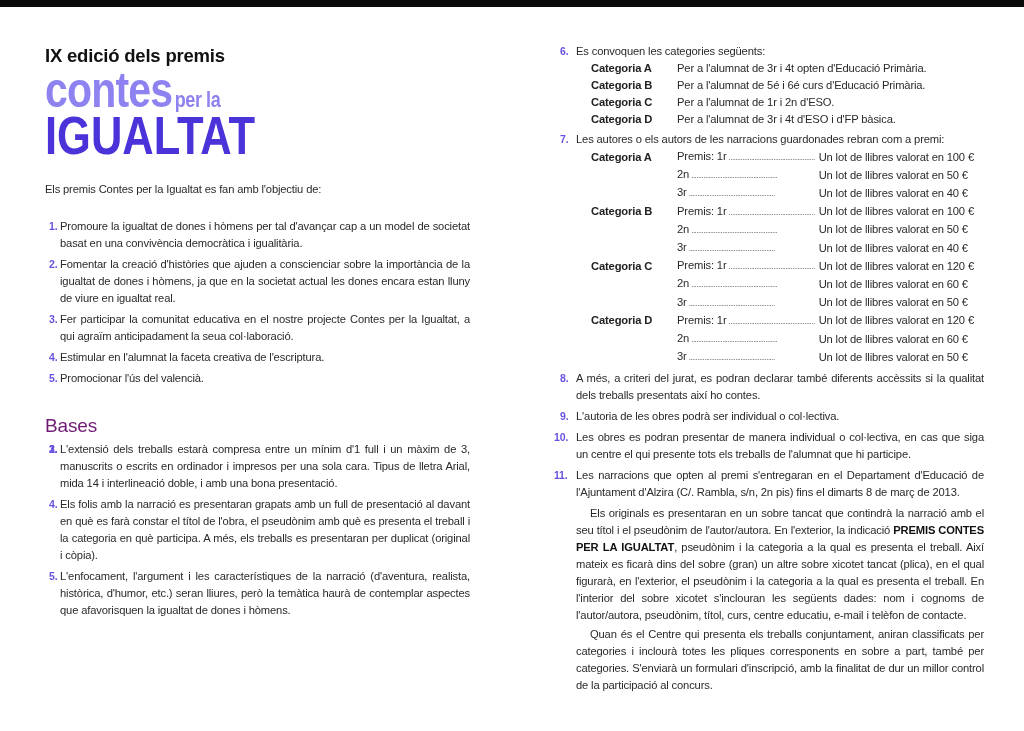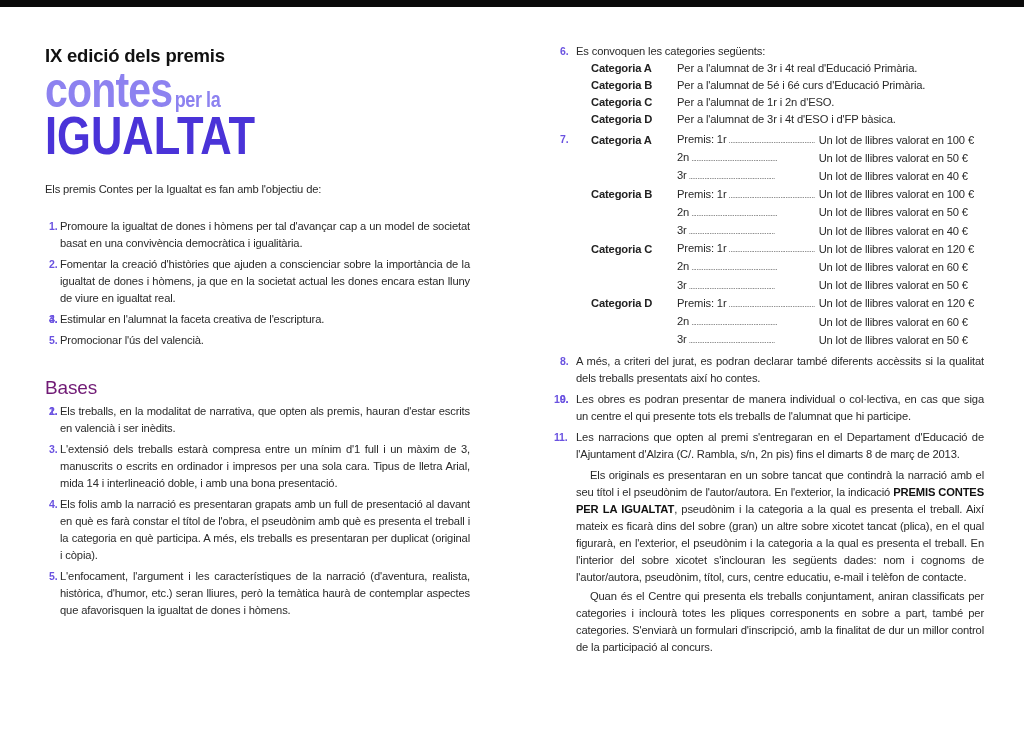--- a/index.html
+++ b/index.html
@@ -53,65 +53,65 @@
   <div class="logo">
     <span class="contes">contes</span>
     <span class="perla">per la</span>
     <span class="igualtat">IGUALTAT</span>
   </div>
 
   <div class="intro">Els premis Contes per la Igualtat es fan amb l'objectiu de:</div>
   <ol class="items">
     <li><span class="num">1.</span><span>Promoure la igualtat de dones i hòmens per tal d'avançar cap a un model de societat basat en una convivència democràtica i igualitària.</span></li>
     <li><span class="num">2.</span><span>Fomentar la creació d'històries que ajuden a conscienciar sobre la importància de la igualtat de dones i hòmens, ja que en la societat actual les dones encara estan lluny de viure en igualtat real.</span></li>
-    <li><span class="num">3.</span></li>
+    <li><span class="num">3.</span><span>Fer participar la comunitat educativa en el nostre projecte Contes per la Igualtat, a qui agraïm anticipadament la seua col·laboració.</span></li>
     <li><span class="num">4.</span><span>Estimular en l'alumnat la faceta creativa de l'escriptura.</span></li>
     <li><span class="num">5.</span><span>Promocionar l'ús del valencià.</span></li>
   </ol>
 
   <h2 class="bases-title">Bases</h2>
   <ol class="items">
     <li><span class="num">1.</span></li>
-    <li><span class="num">2.</span><span>Els treballs, en la modalitat de narrativa, que opten als premis, hauran d'estar escrits en valencià i ser inèdits.</span></li>
+    <li><span class="num">2.</span></li>
     <li><span class="num">3.</span><span>L'extensió dels treballs estarà compresa entre un mínim d'1 full i un màxim de 3, manuscrits o escrits en ordinador i impresos per una sola cara. Tipus de lletra Arial, mida 14 i interlineació doble, i amb una bona presentació.</span></li>
     <li><span class="num">4.</span><span>Els folis amb la narració es presentaran grapats amb un full de presentació al davant en què es farà constar el títol de l'obra, el pseudònim amb què es presenta el treball i la categoria en què participa. A més, els treballs es presentaran per duplicat (original i còpia).</span></li>
     <li><span class="num">5.</span><span>L'enfocament, l'argument i les característiques de la narració (d'aventura, realista, històrica, d'humor, etc.) seran lliures, però la temàtica haurà de contemplar aspectes que afavorisquen la igualtat de dones i hòmens.</span></li>
   </ol>
 </div>
 
 <div class="col right">
   <ol class="items">
     <li style="margin-bottom:0">
       <span class="num">6.</span><span>Es convoquen les categories següents:</span>
     </li>
   </ol>
   <table class="cats" style="margin-left:31px">
     <tbody>
         <tr>
           <td class="cat">Categoria A</td>
-          <td>Per a l'alumnat de 3r i 4t real d'Educació Primària.</td>
+          <td>Per a l'alumnat de 3r i 4t opten d'Educació Primària.</td>
         </tr>
     <tr>
           <td class="cat">Categoria B</td>
           <td>Per a l'alumnat de 5é i 6é curs d'Educació Primària.</td>
         </tr>
     <tr>
           <td class="cat">Categoria C</td>
           <td>Per a l'alumnat de 1r i 2n d'ESO.</td>
         </tr>
     <tr>
           <td class="cat">Categoria D</td>
           <td>Per a l'alumnat de 3r i 4t  d'ESO i d'FP bàsica.</td>
         </tr>
   </tbody>
     </table>
 
   <ol class="items" style="margin-top:3px">
     <li style="margin-bottom:0">
-      <span class="num">7.</span>
+      <span class="num">7.</span><span>Les autores o els autors de les narracions guardonades rebran com a premi:</span>
     </li>
   </ol>
 
   <table class="prizes">
     <tbody>
         <tr>
           <td class="cat">Categoria A</td>
           <td class="pos"><span class="lbl">Premis: 1r</span><span class="dots">..................................................</span></td>
           <td class="val">Un lot de llibres valorat en 100 €</td>
         </tr>
@@ -171,21 +171,21 @@
     <tr>
           <td class="cat"></td>
           <td class="pos"><span class="lbl">3r</span><span class="dots">..................................................</span></td>
           <td class="val">Un lot de llibres valorat en 50 €</td>
         </tr>
   </tbody>
     </table>
 
   <ol class="items">
     <li><span class="num">8.</span><span>A més, a criteri del jurat, es podran declarar també diferents accèssits si la qualitat dels treballs presentats així ho contes.</span></li>
-    <li><span class="num">9.</span></li>
+    <li><span class="num">9.</span><span>L'autoria de les obres podrà ser individual o col·lectiva.</span></li>
     <li><span class="num two">10.</span><span>Les obres es podran presentar de manera individual o col·lectiva, en cas que siga un centre el qui presente tots els treballs de l'alumnat que hi participe.</span></li>
     <li style="margin-bottom:0">
       <span class="num two">11.</span><span>Les narracions que opten al premi s'entregaran en el Departament d'Educació de l'Ajuntament d'Alzira (C/. Rambla, s/n, 2n pis) fins el dimarts 8 de març de 2013.</span>
       <div class="para first"><span>Els originals es presentaran en un sobre tancat que contindrà la narració amb el seu títol i el pseudònim de l'autor/autora. En l'exterior, la indicació </span><strong class="caps">PREMIS CONTES PER LA IGUALTAT</strong><span>, pseudònim i la categoria a la qual es presenta el treball. Així mateix es ficarà dins del sobre (gran) un altre sobre xicotet tancat (plica), en el qual figurarà, en l'exterior, el pseudònim i la categoria a la qual es presenta el treball. En l'interior del sobre xicotet s'inclouran les següents dades: nom i cognoms de l'autor/autora, pseudònim, títol, curs, centre educatiu, e-mail i telèfon de contacte.</span></div>
       <div class="para">Quan és el Centre qui presenta els treballs conjuntament, aniran classificats per categories i inclourà totes les pliques corresponents en sobre a part, també per categories. S'enviarà un formulari d'inscripció, amb la finalitat de dur un millor control de la participació al concurs.</div>
     </li>
   </ol>
 </div>
 
 </body></html>

